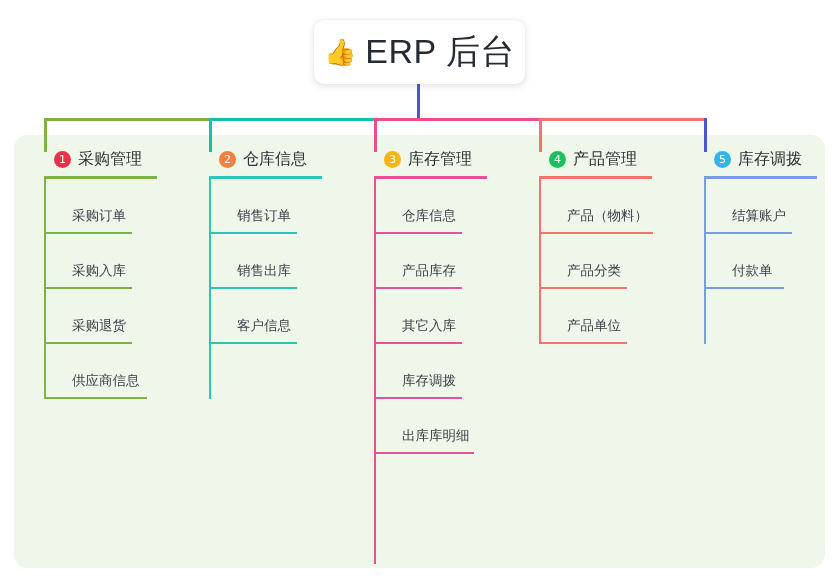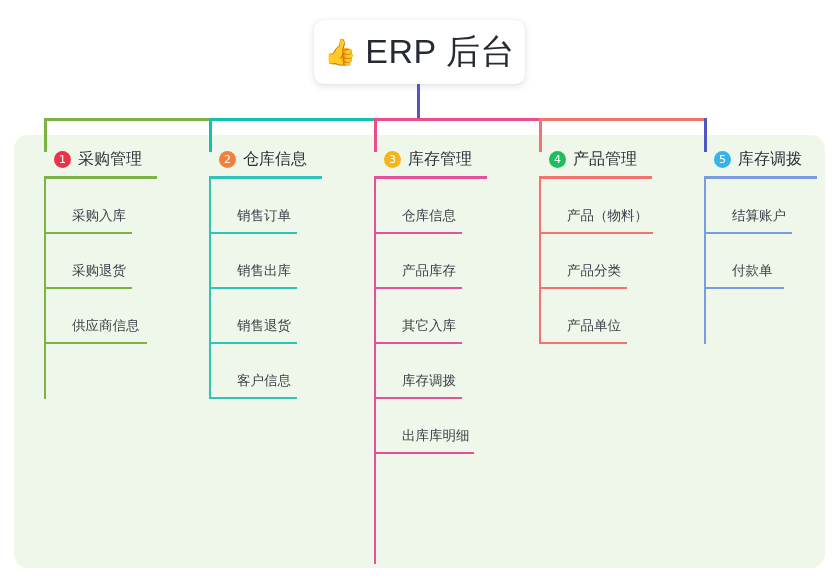--- a/index.html
+++ b/index.html
@@ -90,20 +90,24 @@
   <div id="columns">
       <div class="col" style="left: 34px; width: 150px;">
         <div class="col-head">
           <span class="badge" style="background: rgb(232, 51, 74);">1</span>
           <span class="col-title">采购管理</span>
         </div>
         <div class="head-rule" style="width: 113px; background: rgb(124, 179, 66);"></div>
         <div class="items">
           <div class="spine" style="height: 220px; background: rgb(124, 179, 66);"></div>
           <div class="item">
+            <span class="item-label">采购订单</span>
+            <div class="item-rule" style="width: 88px; background: rgb(124, 179, 66);"></div>
+          </div>
+          <div class="item">
             <span class="item-label">采购入库</span>
             <div class="item-rule" style="width: 88px; background: rgb(124, 179, 66);"></div>
           </div>
           <div class="item">
             <span class="item-label">采购退货</span>
             <div class="item-rule" style="width: 88px; background: rgb(124, 179, 66);"></div>
           </div>
           <div class="item">
             <span class="item-label">供应商信息</span>
             <div class="item-rule" style="width: 103px; background: rgb(124, 179, 66);"></div>
@@ -120,24 +124,20 @@
           <div class="spine" style="height: 220px; background: rgb(46, 196, 182);"></div>
           <div class="item">
             <span class="item-label">销售订单</span>
             <div class="item-rule" style="width: 88px; background: rgb(46, 196, 182);"></div>
           </div>
           <div class="item">
             <span class="item-label">销售出库</span>
             <div class="item-rule" style="width: 88px; background: rgb(46, 196, 182);"></div>
           </div>
           <div class="item">
-            <span class="item-label">销售退货</span>
-            <div class="item-rule" style="width: 88px; background: rgb(46, 196, 182);"></div>
-          </div>
-          <div class="item">
             <span class="item-label">客户信息</span>
             <div class="item-rule" style="width: 88px; background: rgb(46, 196, 182);"></div>
           </div>
         </div>
       </div>
       <div class="col" style="left: 364px; width: 150px;">
         <div class="col-head">
           <span class="badge" style="background: rgb(245, 180, 23);">3</span>
           <span class="col-title">库存管理</span>
         </div>

